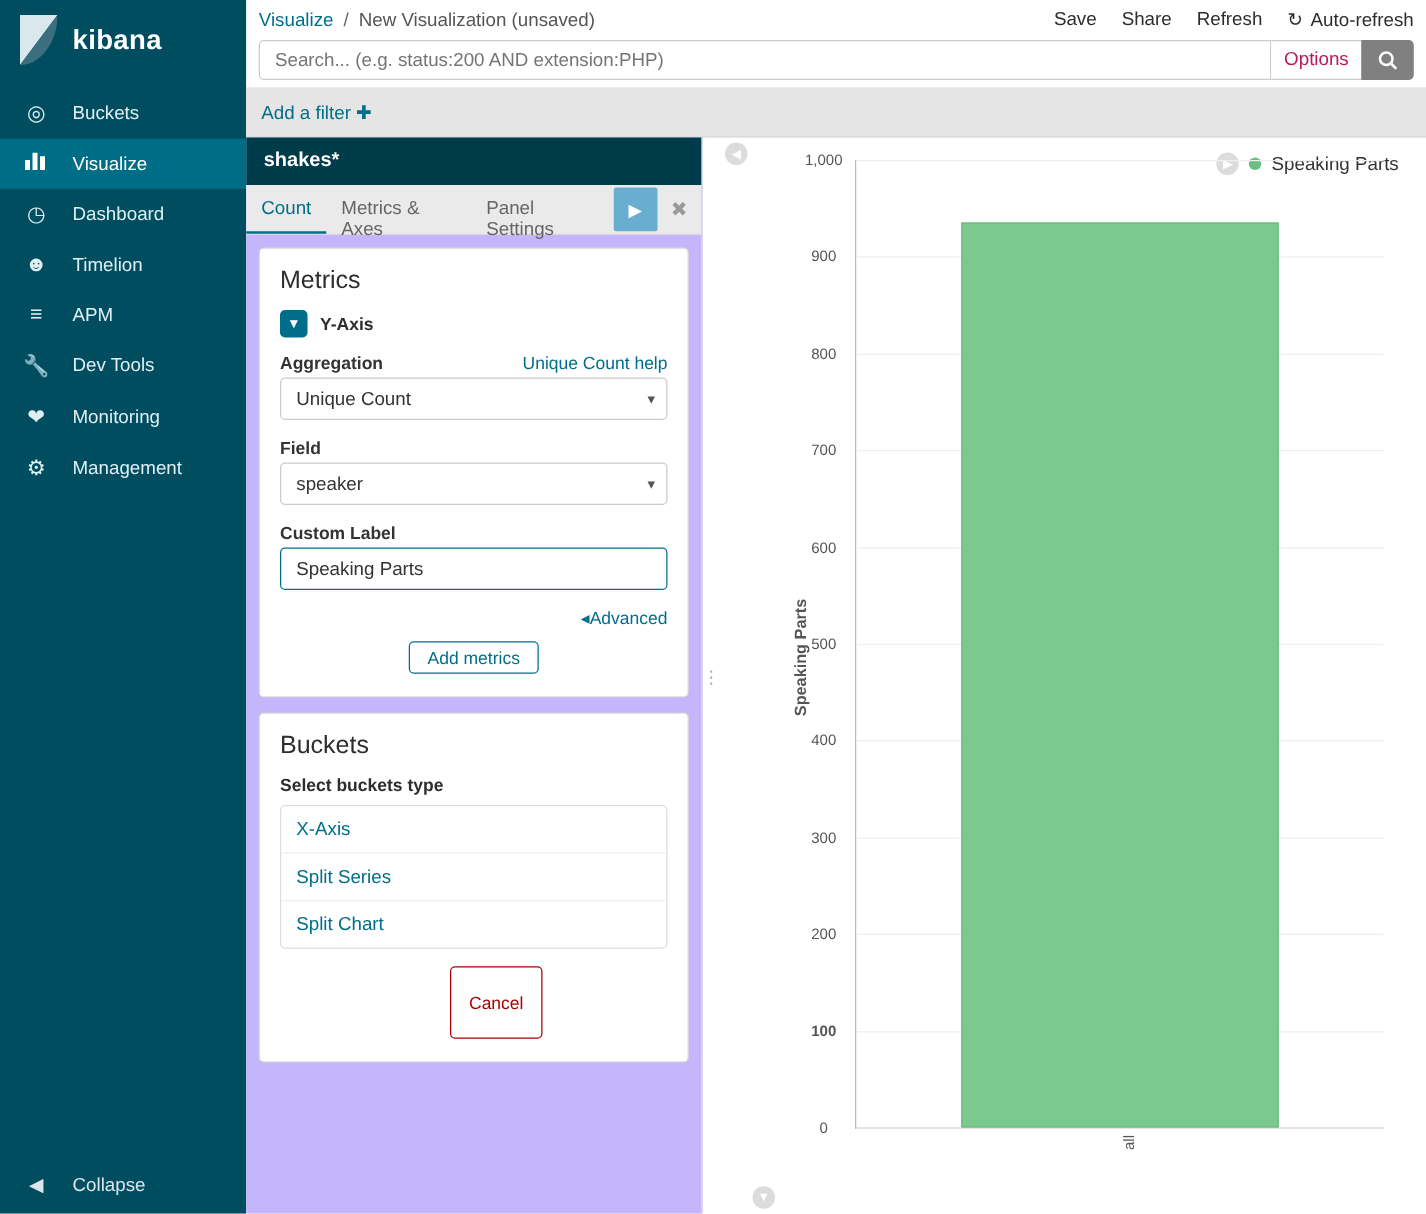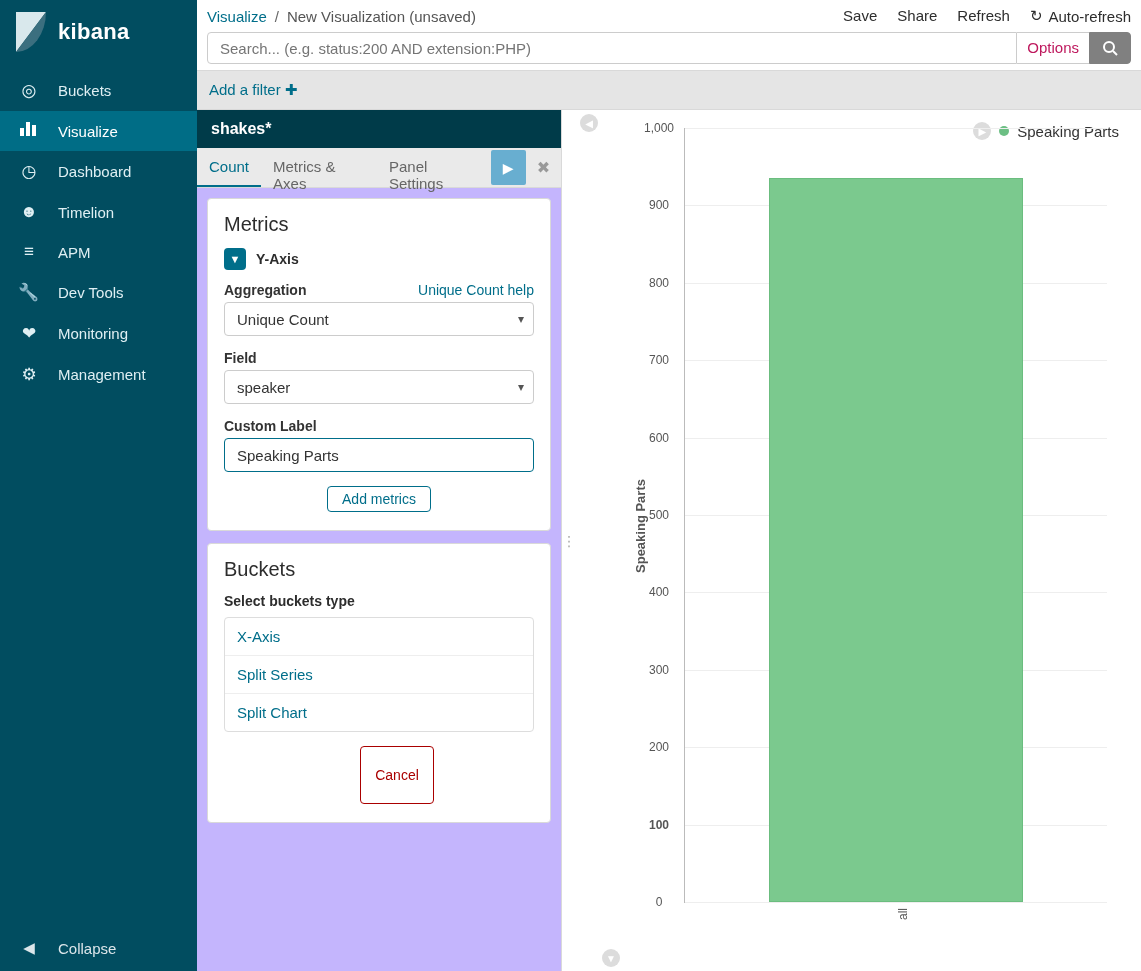--- a/index.html
+++ b/index.html
@@ -245,20 +245,25 @@
                 <select class="select">
                   <option>speaker</option>
                 </select>
               </div>
             </div>
             <div class="field-row">
               <div class="lblrow">
                 <label>Custom Label</label>
               </div>
               <input class="textin" value="Speaking Parts" style="">
+            </div>
+            <div class="advanced">
+              <a>
+                <span>◂</span><span>Advanced</span>
+              </a>
             </div>
             <div class="addmetrics-row">
               <span class="addmetrics">Add metrics</span>
             </div>
           </div>
 
           <div class="panel">
             <h2>Buckets</h2>
             <div class="subhead">Select buckets type</div>
             <div class="bucketlist">

